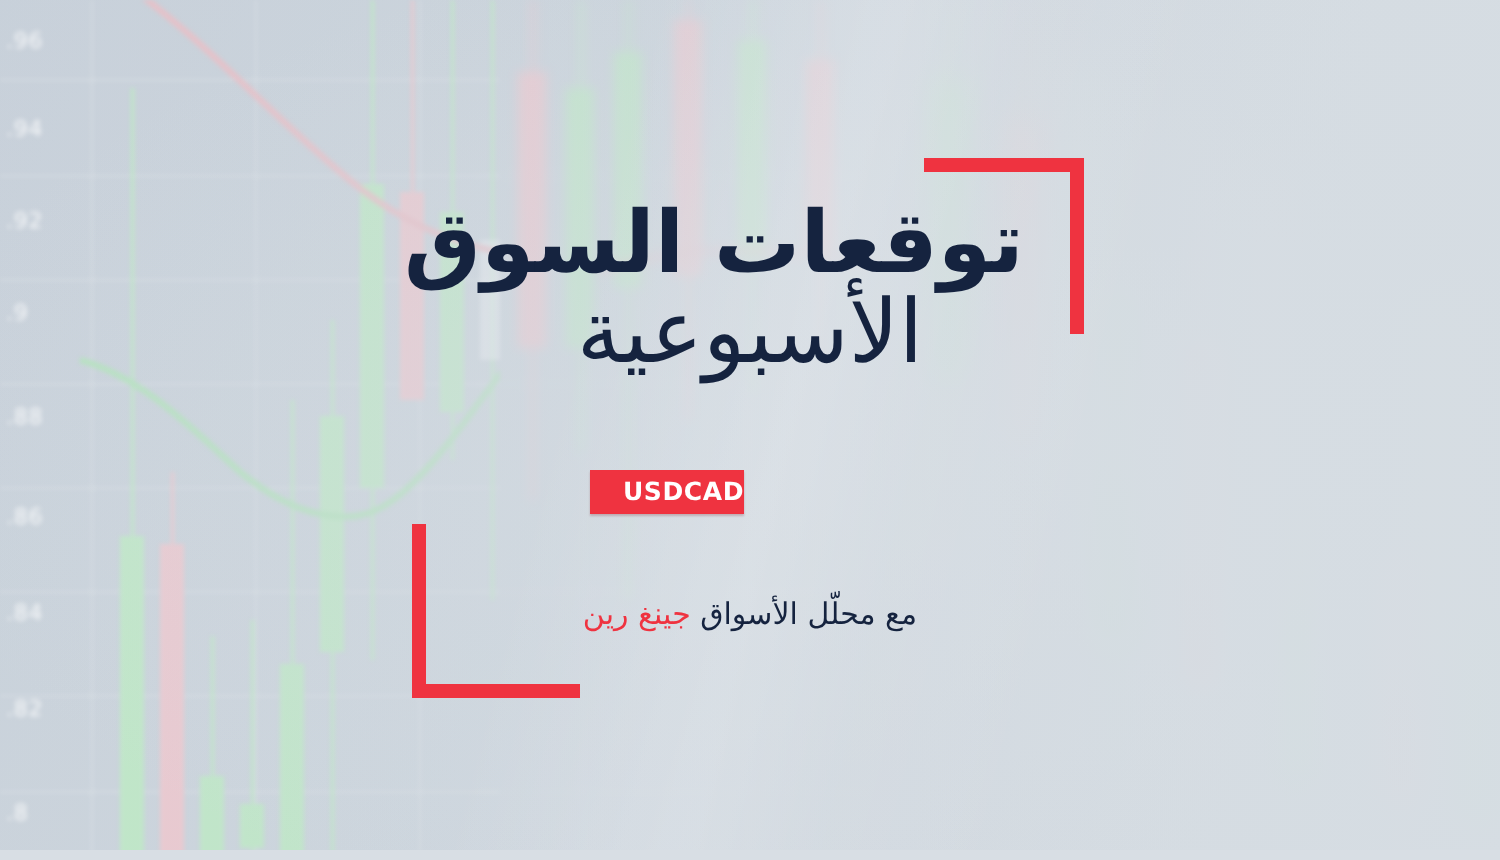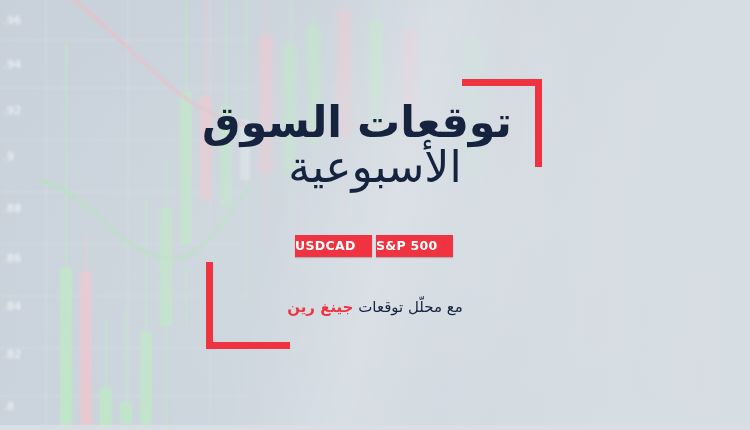--- a/index.html
+++ b/index.html
@@ -83,35 +83,35 @@
     position:absolute;left:295px;top:235px;
     width:158px;
     display:grid;grid-template-columns:1fr 1fr;
     gap:3px 4px;
     direction:ltr;
   }
   .badge{
     background:#ef3340;color:#ffffff;
     font-size:12.5px;font-weight:bold;
     letter-spacing:.3px;
-    text-align:left;
+    text-align:right;
     padding:4px 0 5px;
     line-height:13px;
     box-shadow:0 1px 1px rgba(120,30,40,.25);
   }
 
   
   .analyst{
     position:absolute;left:0;top:297px;width:750px;
     direction:rtl;text-align:center;
     font-size:15px;line-height:20px;
     color:#15233f;
     padding-right:18px;
   }
-  .analyst .nm{color:#ef3340;font-weight:bold;}
+  .analyst .nm{color:#ef3340;font-weight:normal;}
 </style>
 </head>
 <body>
 
 <div id="stage">
 
   <div class="chart-layer">
 
     <svg class="chart-svg blur-soft" viewBox="0 0 750 430" preserveAspectRatio="none">
       <defs>
@@ -271,22 +271,21 @@
   <div class="bracket" id="bk-bl-v"></div>
   <div class="bracket" id="bk-bl-h"></div>
 
   <div class="headline">
     <div class="title-1">توقعات السوق</div>
     <div class="title-2">الأسبوعية</div>
   </div>
 
   <div class="badges">
     <div class="badge">USDCAD</div>
-    <div class="badge">S&amp;P 500</div>
   </div>
 
   <div class="analyst">
-    <span>مع محلّل توقعات</span>
+    <span>مع محلّل الأسواق</span>
     <span class="nm">جينغ رين</span>
   </div>
 
   <div class="bottombar"></div>
 </div>
 
 </body></html>

